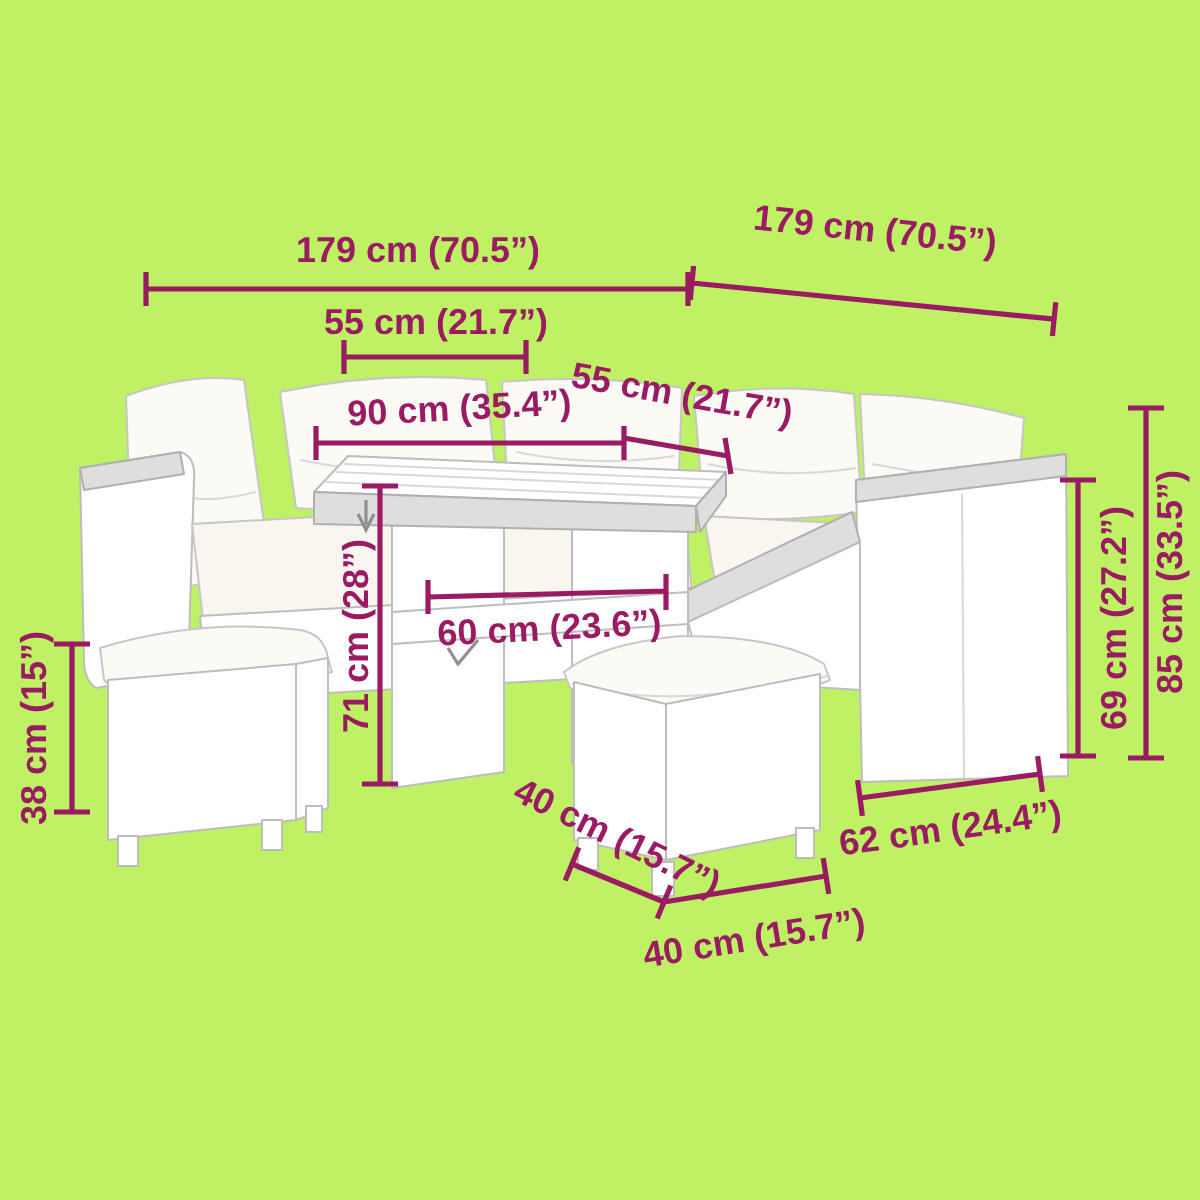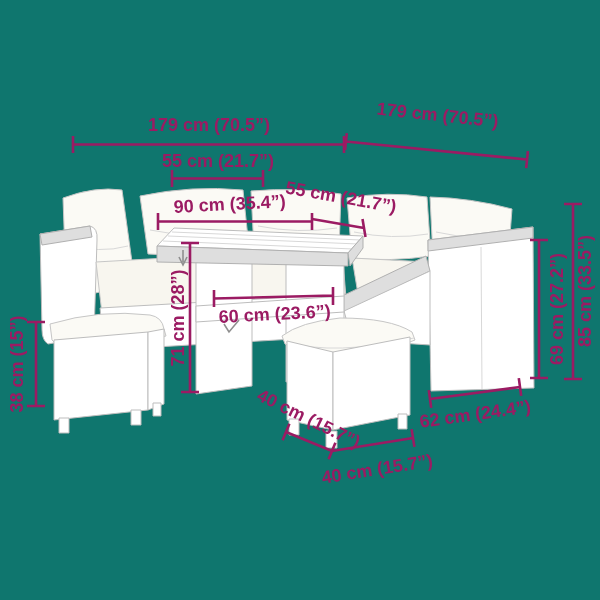--- a/index.html
+++ b/index.html
@@ -1,17 +1,17 @@
 <!DOCTYPE html>
 <html style="--accent: #9B1B63;"><head>
 <meta charset="utf-8">
 <style>
   :root { --accent:#9B1B63; }
   html,body{margin:0;padding:0;background:#fff;}
-  .stage{width:600px;height:600px;position:relative;background:#0f766e;overflow:hidden;}
+  .stage{width:600px;height:600px;position:relative;background:#bef264;overflow:hidden;}
   svg{display:block;}
   .dim-line{stroke:var(--accent,#9B1B63);stroke-width:2.6;fill:none;stroke-linecap:butt;}
   .dim-text{fill:var(--accent,#9B1B63);font:bold 18px "Liberation Sans",sans-serif;text-anchor:middle;}
   .fur{stroke:#bdbdbd;stroke-width:1;fill:#ffffff;stroke-linejoin:round;}
   .fur-dark{stroke:#b0b0b0;stroke-width:1;fill:#dedede;stroke-linejoin:round;}
   .cushion{stroke:#c6c6c6;stroke-width:1;fill:#fbfaf5;stroke-linejoin:round;}
   .seat{stroke:#c6c6c6;stroke-width:1;fill:#f8f6ef;stroke-linejoin:round;}
   .fold{stroke:#d8d8d8;stroke-width:1;fill:none;}
   .mark{stroke:#8f8f8f;stroke-width:1.6;fill:none;}
 </style>

